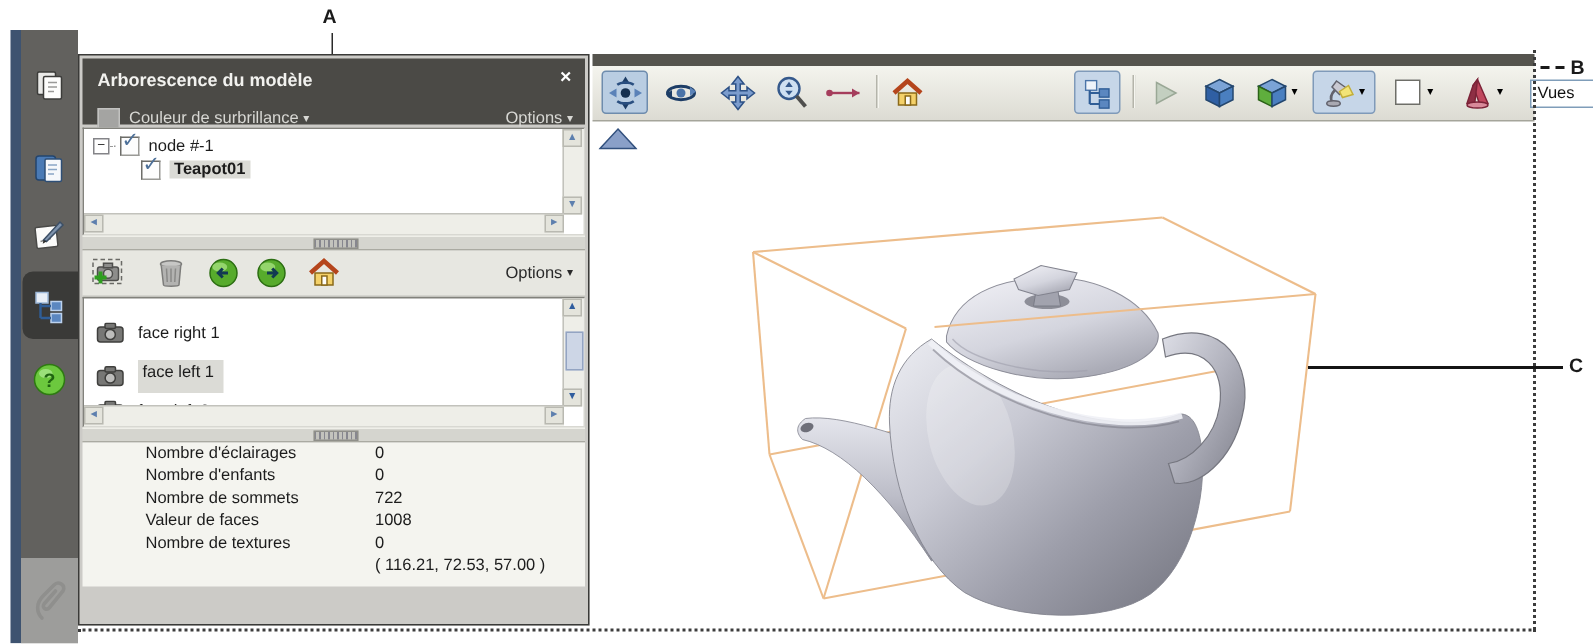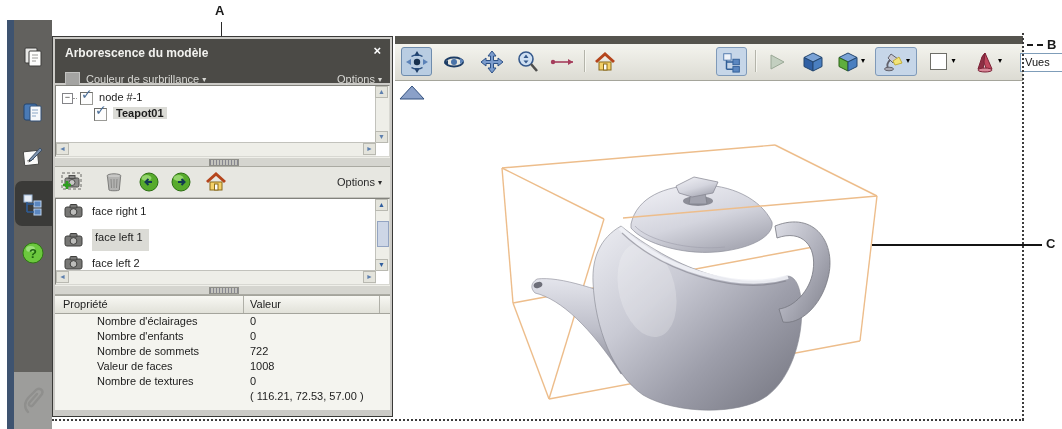--- a/index.html
+++ b/index.html
@@ -35,21 +35,21 @@
   .hscroll{position:absolute;left:0;right:13px;bottom:0;height:13px;background:#eeeee8;border-top:1px solid #c2c2bc;}
   .sbtn{position:absolute;width:13px;height:12px;background:#e4e4dc;border:1px solid #b9b9b1;box-sizing:border-box;
         font-size:7px;line-height:10px;text-align:center;color:#5d7fae;}
   .splitter{position:relative;height:8px;background:#d5d5cf;border-top:1px solid #efefe9;border-bottom:1px solid #aaaaa2;}
   .grip{position:absolute;left:50%;top:1px;width:28px;height:5px;margin-left:-14px;background:#c3c3bd;
         border:1px solid #8f8f89;background-image:repeating-linear-gradient(90deg,#87878f 0 1px,transparent 1px 3px);}
   .vtools{position:relative;height:30px;background:#e7e7e1;border-bottom:1px solid #c3c3bd;}
   .vt-ic{position:absolute;top:4px;width:22px;height:22px;}
   .opt-right{position:absolute;right:8px;top:9px;font-size:11px;color:#2a2a2a;}
   .viewlist{position:relative;height:85px;}
-  .vrow{position:absolute;left:8px;font-size:11px;color:#1c1c1c;display:flex;align-items:center;gap:9px;}
+  .vrow{position:absolute;left:8px;font-size:11px;color:#1c1c1c;display:flex;align-items:center;gap:9px;margin-top:11px;}
   .thumbv{position:absolute;left:1px;width:10px;background:#cdd6e6;border:1px solid #93a4c2;}
   .tblhead{position:relative;height:17px;background:linear-gradient(#f8f8f3,#e1e1d9);
            border:1px solid #a4a49c;border-left:none;border-right:none;font-size:11px;color:#222;}
   .tbl{position:relative;font-size:11px;color:#1c1c1c;background:#f4f4ef;}
   .trowt{position:relative;height:15px;line-height:15px;white-space:nowrap;}
   .c1{position:absolute;left:10px;padding-left:32px;}
   .c2{position:absolute;left:195px;}
   .coldiv{position:absolute;top:0;bottom:0;width:1px;background:#b0b0a8;}
   
   .darkstrip{left:395px;top:36px;width:628px;height:8px;background:#55544e;}
@@ -238,26 +238,20 @@
       <div class="hscroll">
         <div class="sbtn" style="left:0;top:0;">◄</div>
         <div class="sbtn" style="right:0;top:0;">►</div>
       </div>
     </div>
 
     <div class="splitter">
         <div class="grip"></div>
       </div>
 
-    <div class="tblhead">
-      <span style="position:absolute;left:8px;top:2px;">Propriété</span>
-      <span style="position:absolute;left:195px;top:2px;">Valeur</span>
-      <span class="coldiv" style="left:188px;"></span>
-      <span class="coldiv" style="left:324px;"></span>
-    </div>
     <div class="tbl" style="height:96px;">
       <div class="trowt">
         <span class="c1">Nombre d'éclairages</span>
         <span class="c2">0</span>
       </div>
       <div class="trowt">
         <span class="c1">Nombre d'enfants</span>
         <span class="c2">0</span>
       </div>
       <div class="trowt">

